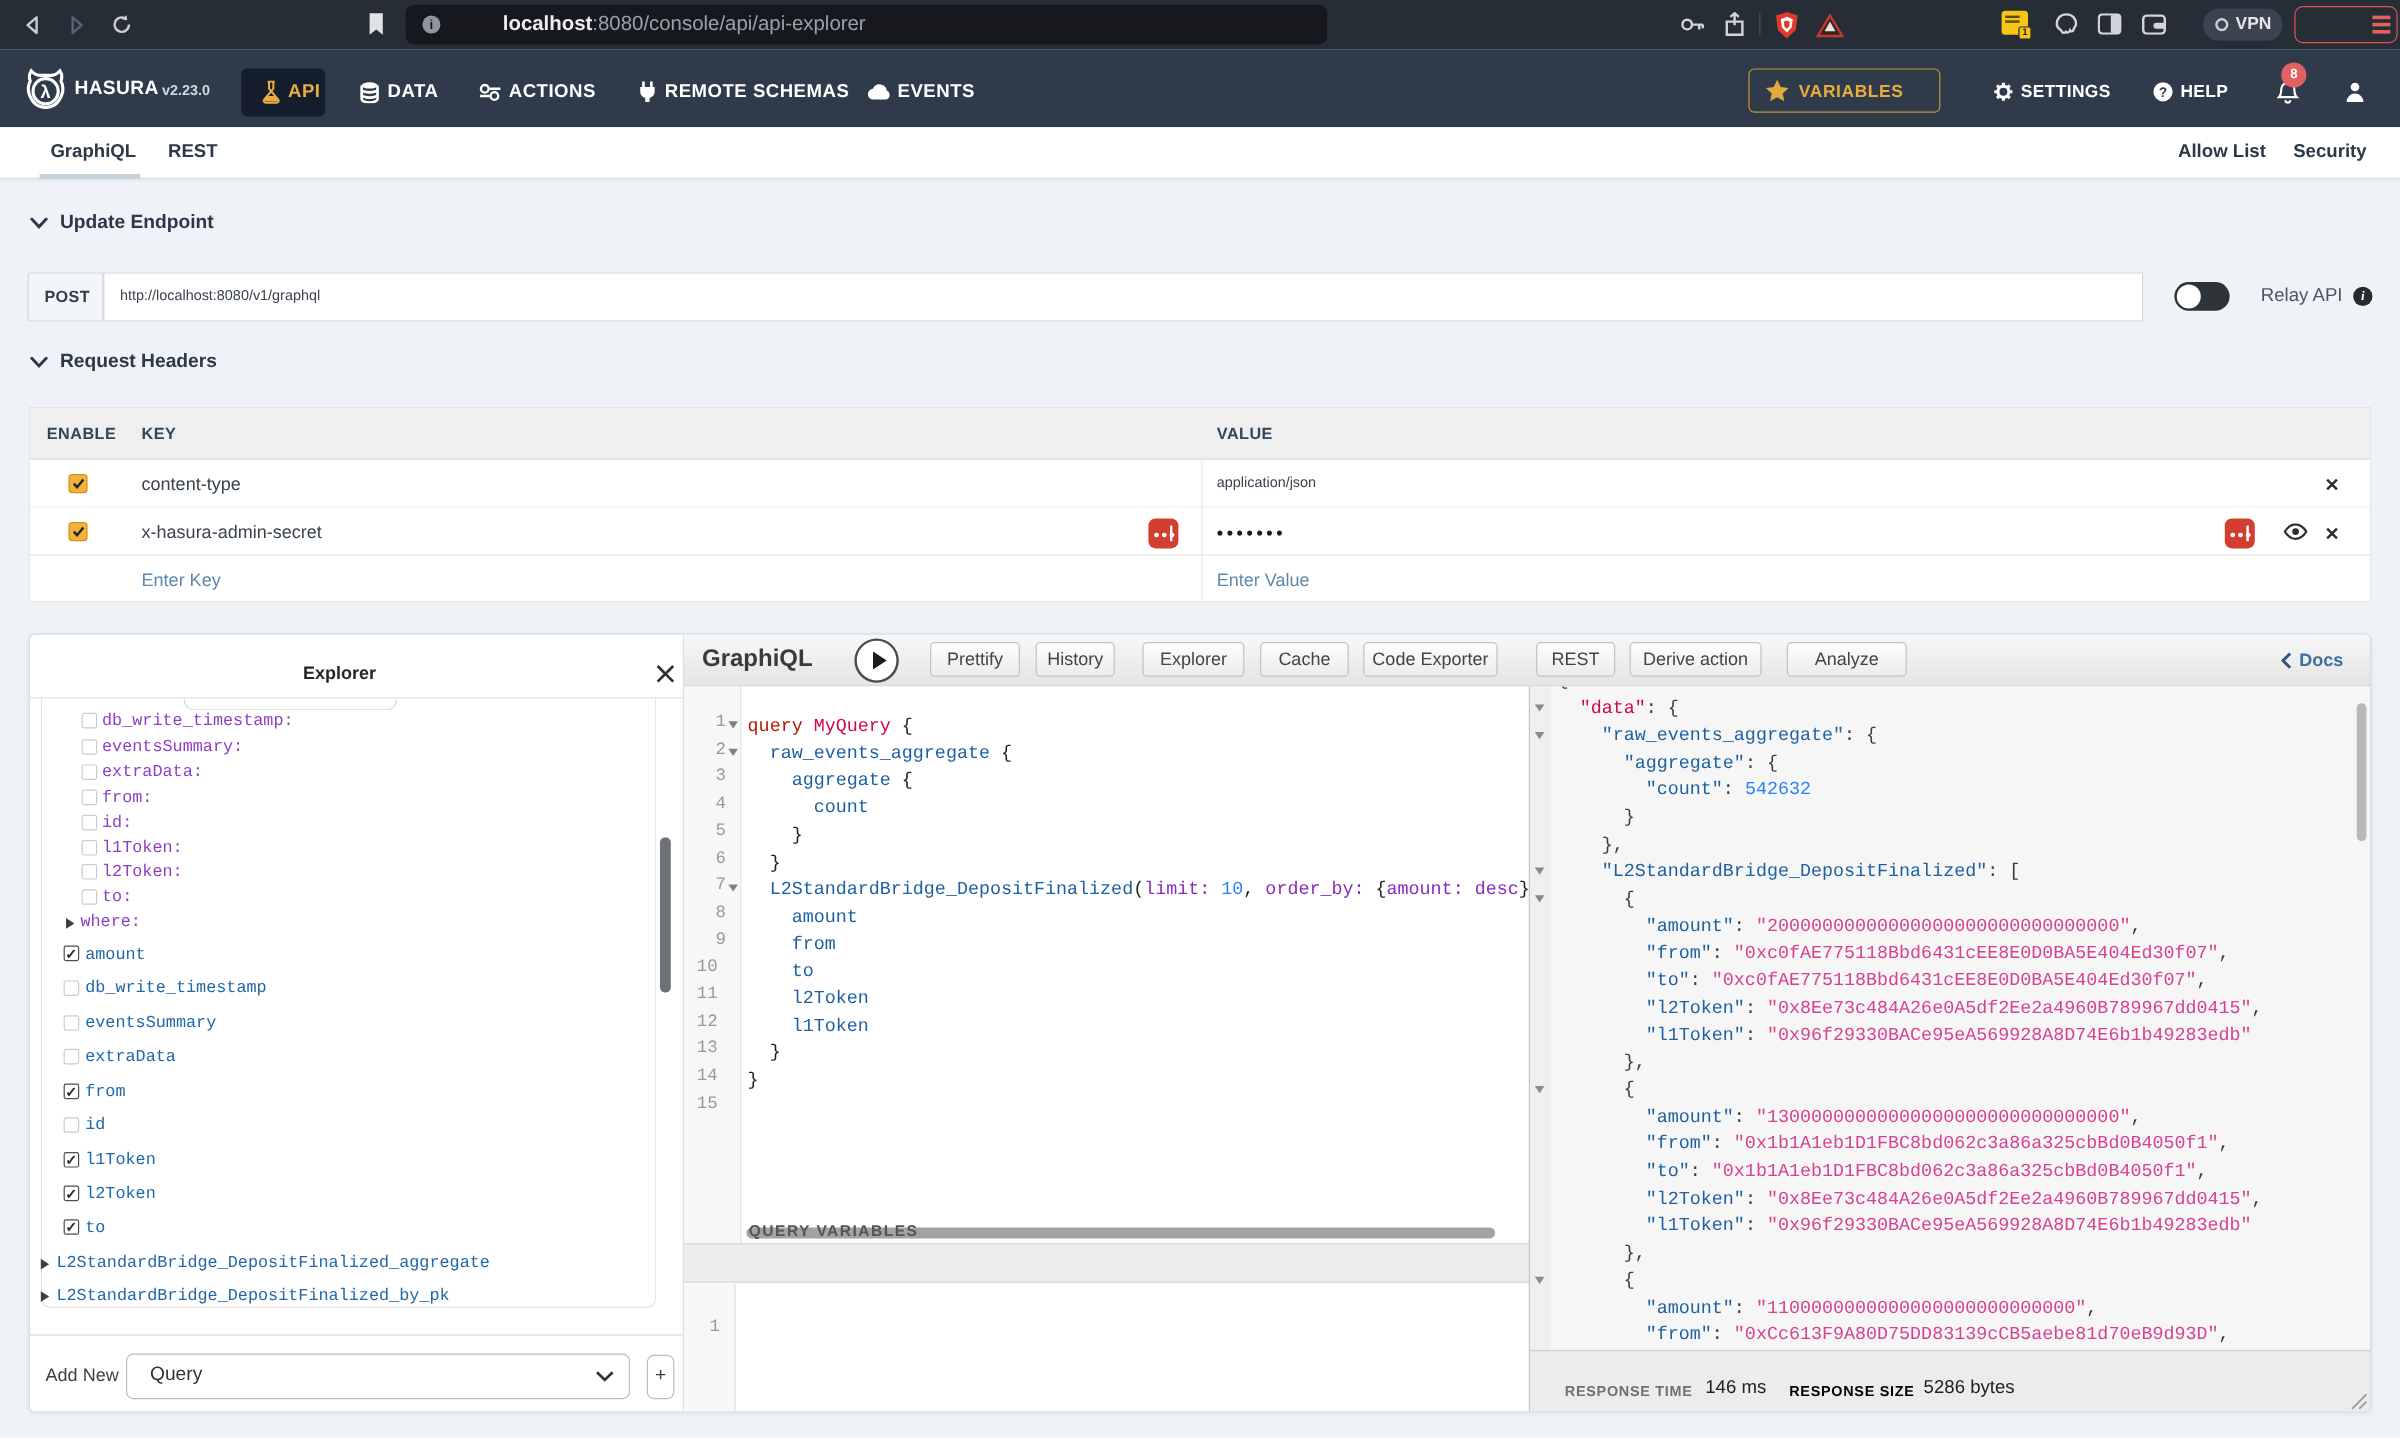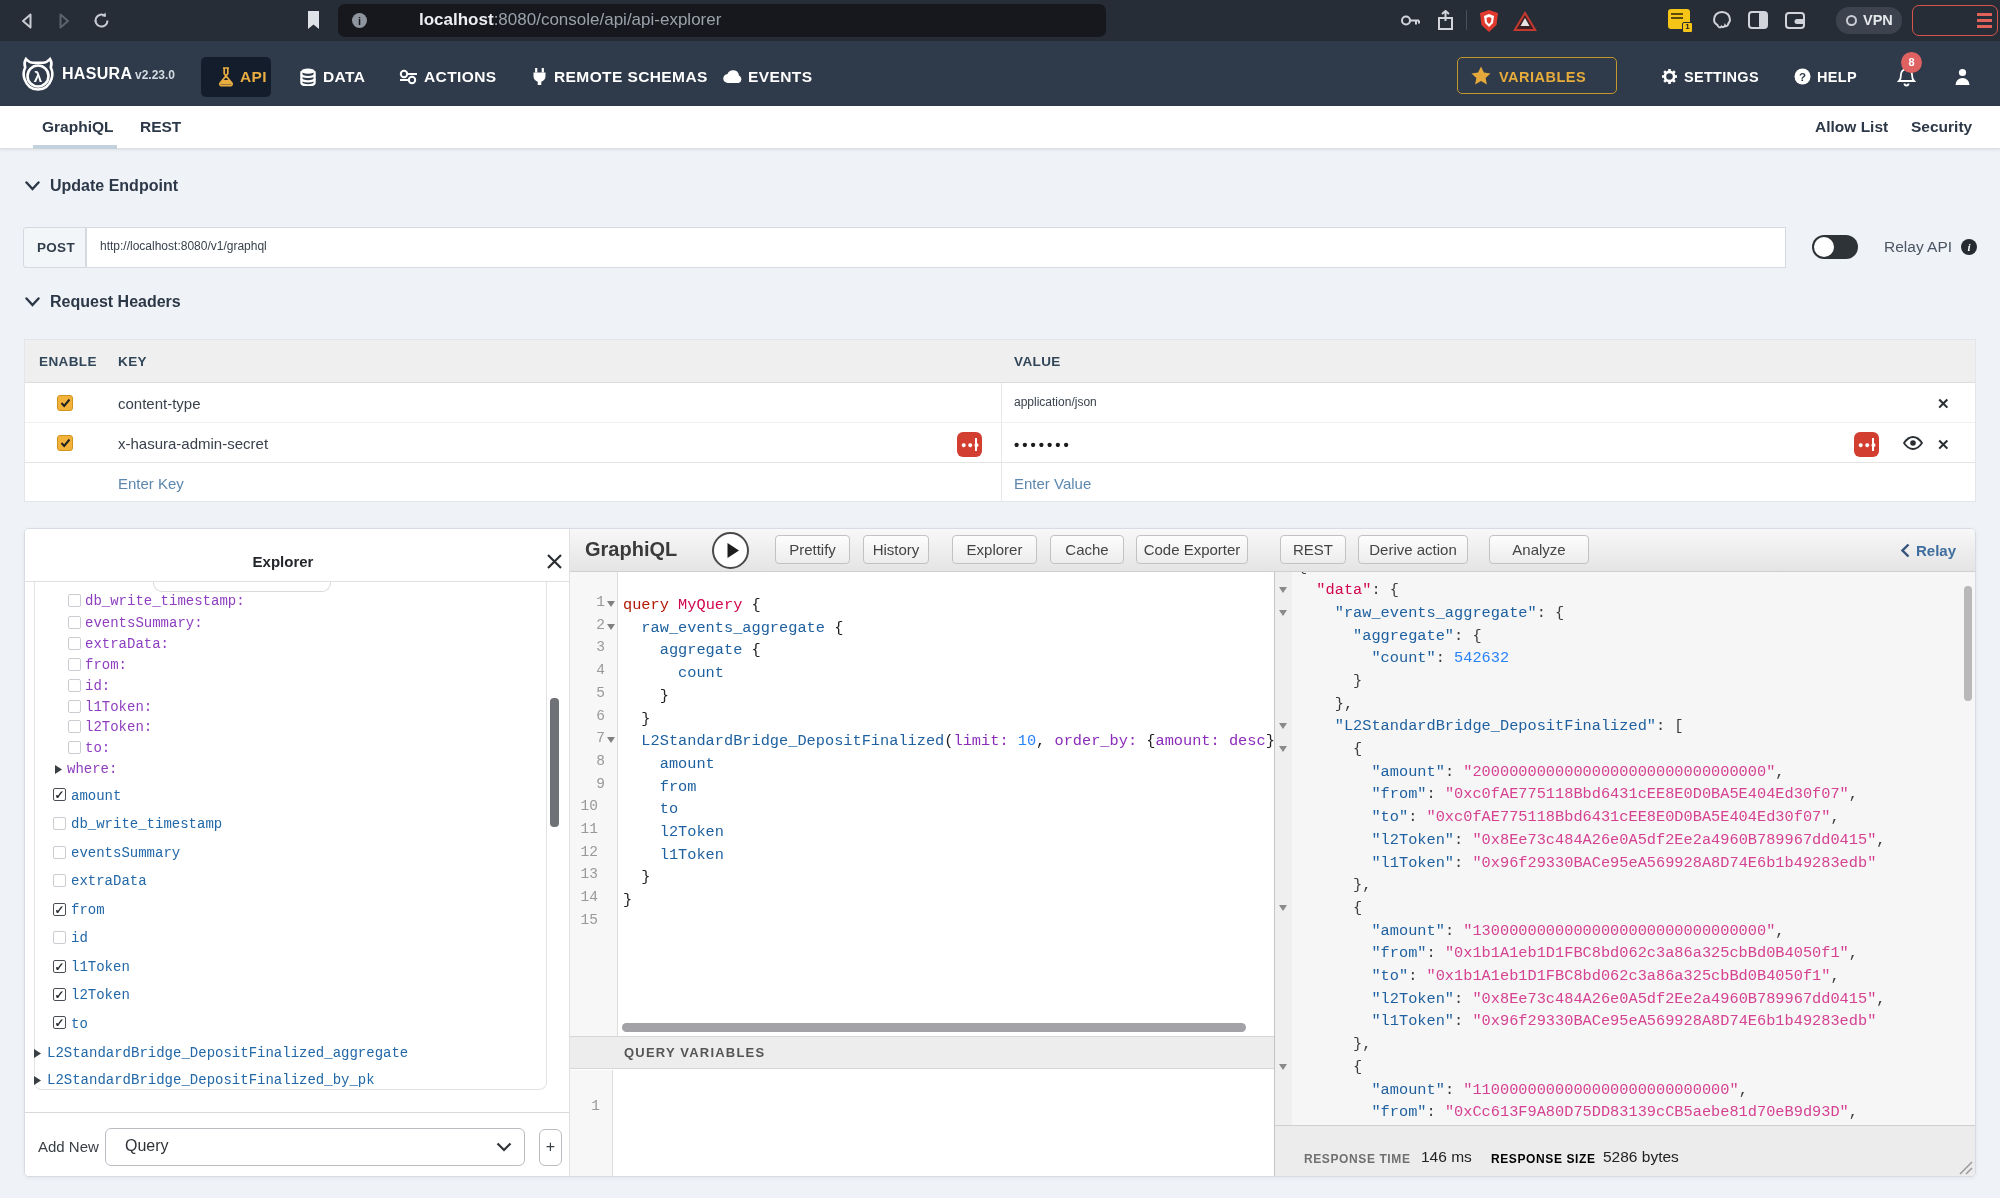--- a/index.html
+++ b/index.html
@@ -345,21 +345,21 @@
   <div class="tbtn" style="left:838px;width:66px;">History</div>
   <div class="tbtn" style="left:927px;width:85px;">Explorer</div>
   <div class="tbtn" style="left:1025px;width:74px;">Cache</div>
   <div class="tbtn" style="left:1111px;width:112px;">Code Exporter</div>
   <div class="tbtn" style="left:1255px;width:66px;">REST</div>
   <div class="tbtn" style="left:1333px;width:110px;">Derive action</div>
   <div class="tbtn" style="left:1464px;width:100px;">Analyze</div>
   <svg class="abs" style="left:1876px;top:14px" width="9" height="15" viewBox="0 0 9 15">
       <path d="M7.5 1.5 L1.5 7.5 L7.5 13.5" fill="none" stroke="#35547a" stroke-width="2.4"></path>
     </svg>
-  <div class="abs" style="left:1891px;top:13px;font-size:15px;font-weight:bold;color:#3e6d9e;">Relay</div>
+  <div class="abs" style="left:1891px;top:13px;font-size:15px;font-weight:bold;color:#3e6d9e;">Docs</div>
 
   <div class="abs" style="left:545px;top:43px;width:48px;height:464px;background:#f7f7f7;border-right:1px solid #dddddd;"></div>
   <div class="abs mono" style="left:550px;top:65px;width:30px;text-align:right;font-size:14.5px;color:#999;">1</div>
   <div class="abs mono" style="left:550px;top:87.7px;width:30px;text-align:right;font-size:14.5px;color:#999;">2</div>
   <div class="abs mono" style="left:550px;top:110.4px;width:30px;text-align:right;font-size:14.5px;color:#999;">3</div>
   <div class="abs mono" style="left:550px;top:133.1px;width:30px;text-align:right;font-size:14.5px;color:#999;">4</div>
   <div class="abs mono" style="left:550px;top:155.8px;width:30px;text-align:right;font-size:14.5px;color:#999;">5</div>
   <div class="abs mono" style="left:550px;top:178.5px;width:30px;text-align:right;font-size:14.5px;color:#999;">6</div>
   <div class="abs mono" style="left:550px;top:201.2px;width:30px;text-align:right;font-size:14.5px;color:#999;">7</div>
   <div class="abs mono" style="left:550px;top:223.9px;width:30px;text-align:right;font-size:14.5px;color:#999;">8</div>
@@ -386,21 +386,21 @@
     <div class="cl" style="left:5px;top:203.6px;">    <span class="prop">from</span></div>
     <div class="cl" style="left:5px;top:226.3px;">    <span class="prop">to</span></div>
     <div class="cl" style="left:5px;top:249px;">    <span class="prop">l2Token</span></div>
     <div class="cl" style="left:5px;top:271.7px;">    <span class="prop">l1Token</span></div>
     <div class="cl" style="left:5px;top:294.4px;">  }</div>
     <div class="cl" style="left:5px;top:317.1px;">}</div>
   </div>
   <div class="abs" style="left:597px;top:494px;width:624px;height:9px;background:#a2a2a7;border-radius:5px;"></div>
 
   <div class="abs" style="left:545px;top:507px;width:704px;height:33px;background:#ededed;border-top:1px solid #d6d6d6;border-bottom:1px solid #d6d6d6;"></div>
-  <div class="abs" style="left:599px;top:516px;font-size:13px;font-weight:bold;color:#555;letter-spacing:1.2px;">QUERY VARIABLES</div>
+  <div class="abs" style="left:599px;top:489px;font-size:13px;font-weight:bold;color:#555;letter-spacing:1.2px;">QUERY VARIABLES</div>
   <div class="abs" style="left:545px;top:541px;width:704px;height:108px;background:#fff;"></div>
   <div class="abs" style="left:545px;top:541px;width:43px;height:108px;background:#f7f7f7;border-right:1px solid #dddddd;"></div>
   <div class="abs mono" style="left:550px;top:569px;width:25px;text-align:right;font-size:14.5px;color:#999;">1</div>
 
   <div class="abs" style="left:1249px;top:43px;width:1px;height:606px;background:#c4c4c4;"></div>
 
   <div class="abs" style="left:1250px;top:43px;width:700px;height:553px;background:#f6f6f6;"></div>
   <div class="abs" style="left:1250px;top:43px;width:17px;height:553px;background:#efefef;"></div>
   <div class="farrow" style="left:1254px;top:58px;border-top-color:#8a8a8a;"></div>
   <div class="farrow" style="left:1254px;top:80.7px;border-top-color:#8a8a8a;"></div>

